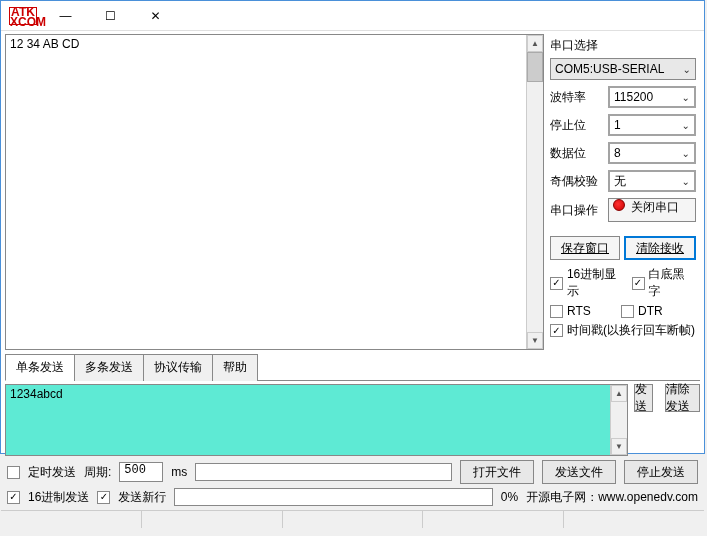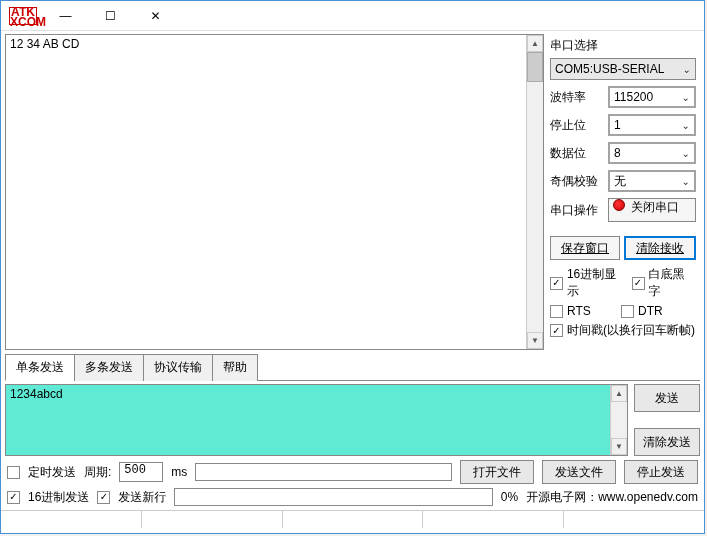--- a/index.html
+++ b/index.html
@@ -1,17 +1,17 @@
 <!DOCTYPE html>
 <html><head>
 <meta charset="utf-8">
 <style>
 * { box-sizing: border-box; margin: 0; padding: 0; font-family: "Microsoft YaHei", "SimSun", sans-serif; font-size: 12px; }
 body { background: #f0f0f0; width: 707px; height: 536px; overflow: hidden; }
-.window { width: 705px; height: 534px; background: #fff; border: 1px solid #4a90d9; position: relative; }
+.window { width: 705px; height: 454px; background: #fff; border: 1px solid #4a90d9; position: relative; }
 .titlebar { height: 30px; background: #fff; display: flex; align-items: center; padding: 0 8px; border-bottom: 1px solid #e0e0e0; }
 .logo { width: 28px; height: 18px; background: #fff; border: 1px solid #c00; font-size: 7px; color: #c00; font-weight: bold; text-align: center; line-height: 8px; margin-right: 6px; }
 .title { flex: 1; font-size: 13px; color: #000; }
 .winbtns { display: flex; }
 .winbtn { width: 45px; height: 26px; display: flex; align-items: center; justify-content: center; cursor: pointer; }
 .main { display: flex; height: 322px; }
 .rx-area { flex: 1; border: 1px solid #888; margin: 3px 2px 3px 4px; background: #fff; position: relative; font-family: "Courier New", monospace; padding: 2px 4px; overflow: hidden; }
 .rx-text { white-space: pre; }
 .scroll-v { width: 17px; position: absolute; right: 0; top: 0; bottom: 0; background: #f0f0f0; border-left: 1px solid #ccc; display: flex; flex-direction: column; }
 .scroll-btn { height: 17px; background: #f0f0f0; border: 1px solid #ccc; display: flex; align-items: center; justify-content: center; font-size: 8px; color: #555; }
@@ -29,21 +29,21 @@
 .btn { flex: 1; height: 24px; border: 1px solid #888; background: #f5f5f5; display: flex; align-items: center; justify-content: center; cursor: pointer; text-decoration: underline; }
 .btn.active { border: 2px solid #0078d7; }
 .chk-row { display: flex; align-items: center; margin-bottom: 4px; gap: 4px; }
 .chk { width: 13px; height: 13px; border: 1px solid #888; background: #fff; display: flex; align-items: center; justify-content: center; font-size: 10px; color: #000; line-height: 1; }
 .chk.checked::after { content: "✓"; }
 .tabs { display: flex; border-bottom: 1px solid #888; margin: 0 4px; }
 .tab { padding: 4px 10px; border: 1px solid #888; border-bottom: none; background: #f0f0f0; margin-right: -1px; cursor: pointer; position: relative; top: 1px; }
 .tab.active { background: #fff; border-bottom: 1px solid #fff; }
 .tx-area-row { display: flex; padding: 3px 4px 0 4px; }
 .tx-area { flex: 1; height: 72px; border: 1px solid #888; background: #5eead4; font-family: "Courier New", monospace; padding: 2px 4px; position: relative; }
-.tx-btns { width: 72px; display: flex; flex-direction: column; gap: 6px; padding-left: 6px; }
+.tx-btns { width: 72px; display: flex; flex-direction: row; gap: 6px; padding-left: 6px; }
 .tx-btn { height: 28px; border: 1px solid #888; background: #e8e8e8; display: flex; align-items: center; justify-content: center; cursor: pointer; }
 .bottom-row { display: flex; align-items: center; padding: 4px 6px; gap: 8px; }
 .period-in { width: 44px; height: 20px; border: 1px solid #888; background: #fff; padding: 0 4px; font-family: "Courier New", monospace; }
 .progress { flex: 1; height: 18px; border: 1px solid #888; background: #fff; }
 .bbtn { height: 24px; border: 1px solid #888; background: #e8e8e8; padding: 0 12px; display: flex; align-items: center; justify-content: center; cursor: pointer; }
 .bottom-row2 { display: flex; align-items: center; padding: 0 6px 4px 6px; gap: 8px; }
 .link { color: #000000; }
 .status { display: flex; height: 18px; border-top: 1px solid #ccc; }
 .status-cell { flex: 1; border-right: 1px solid #ccc; }
 </style>

